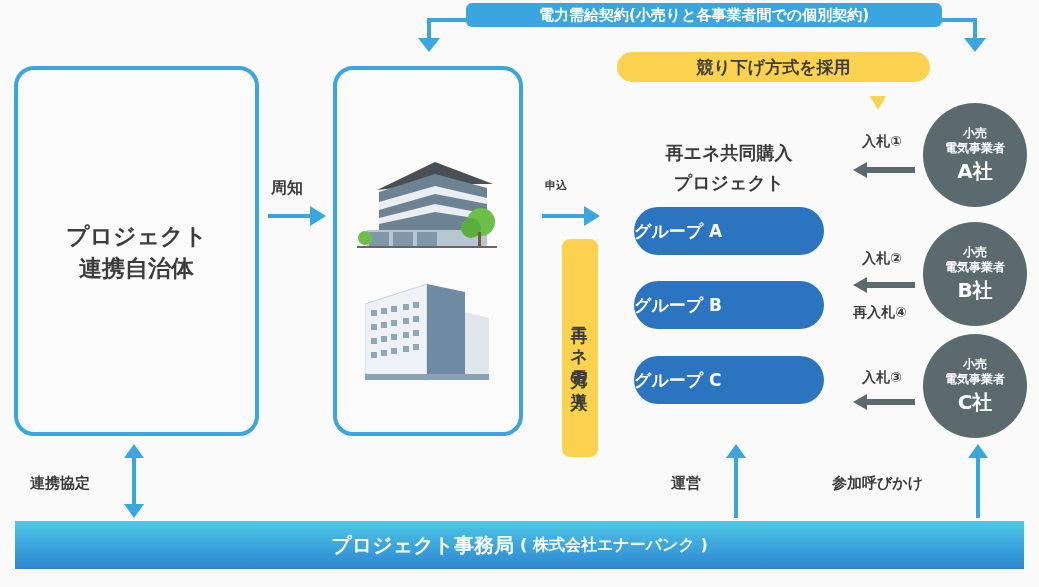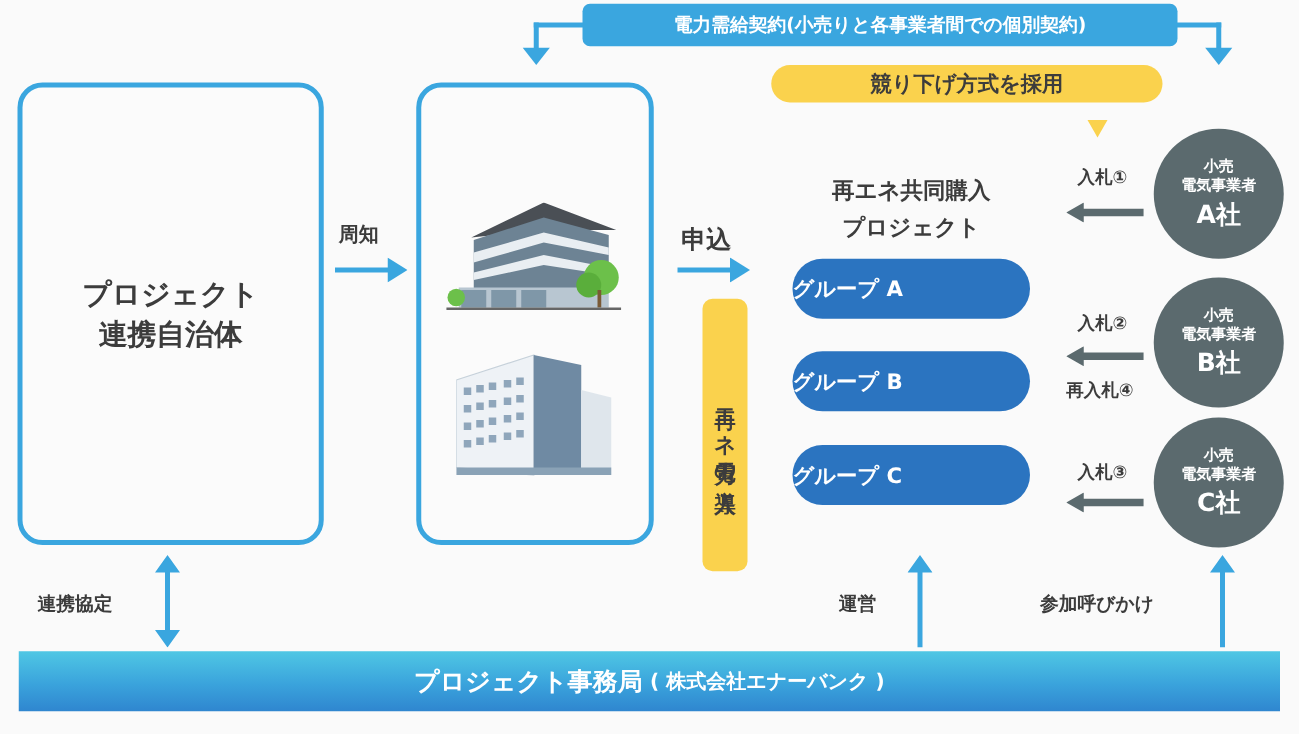--- a/index.html
+++ b/index.html
@@ -1,20 +1,20 @@
 <!DOCTYPE html>
 <html><head>
 <meta charset="utf-8">
 <style>
   html,body{margin:0;padding:0;}
   body{width:1039px;height:587px;background:#fafafa;position:relative;overflow:hidden;font-family:"DejaVu Sans","Liberation Sans",sans-serif;color:#3c3c3c;}
   .abs{position:absolute;}
   .box{position:absolute;border:4px solid #3aa6df;border-radius:20px;background:#fbfbfb;box-sizing:border-box;}
   .label{position:absolute;font-weight:bold;color:#3c3c3c;white-space:nowrap;}
-  .contract-bar{position:absolute;left:466px;top:3px;width:476px;height:34px;background:#3aa6df;border-radius:6px;color:#fff;font-size:15px;font-weight:bold;display:flex;align-items:center;justify-content:center;}
+  .contract-bar{position:absolute;left:466px;top:3px;width:476px;height:24px;background:#3aa6df;border-radius:6px;color:#fff;font-size:15px;font-weight:bold;display:flex;align-items:center;justify-content:center;}
   .line{position:absolute;background:#3aa6df;}
   .bubble{position:absolute;left:617px;top:52px;width:313px;height:30px;background:#fad24d;border-radius:23px;display:flex;align-items:center;justify-content:center;font-size:17px;font-weight:bold;color:#3c3c3c;}
   .bubble-tail{position:absolute;left:870px;top:96px;width:0;height:0;border-left:8px solid transparent;border-right:8px solid transparent;border-top:14px solid #fad24d;}
   .pill{position:absolute;left:634px;width:190px;height:48px;background:#2b74c0;border-radius:24px;color:#fff;font-size:17px;font-weight:bold;display:flex;align-items:center;justify-content:flex-start;}
   .circle{position:absolute;width:104px;height:104px;border-radius:52px;background:#5b6a6e;color:#fff;display:flex;flex-direction:column;align-items:center;justify-content:center;text-align:center;}
   .circle .small{font-size:12px;font-weight:bold;line-height:15px;}
   .circle .big{font-size:20px;font-weight:bold;margin-top:2px;}
   .yellow-tag{position:absolute;left:562px;top:239px;width:36px;height:218px;background:#fad24d;border-radius:8px;writing-mode:vertical-rl;text-orientation:upright;font-weight:bold;font-size:17px;display:flex;align-items:center;justify-content:center;color:#3c3c3c;letter-spacing:1px;}
   .footer{position:absolute;left:15px;top:521px;width:1009px;height:48px;background:linear-gradient(180deg,#4fc7e4 0%,#3aa3dc 55%,#2f86cf 100%);color:#fff;font-size:20px;font-weight:bold;display:flex;align-items:center;justify-content:center;}
   .footer .sub{font-size:16px;margin-left:6px;}
@@ -95,21 +95,21 @@
       <rect x="6" y="70" width="6" height="6"></rect>
         <rect x="16" y="68" width="6" height="6"></rect>
         <rect x="26" y="66" width="6" height="6"></rect>
         <rect x="38" y="64" width="6" height="6"></rect>
         <rect x="48" y="62" width="6" height="6"></rect>
     </g>
     <rect x="0" y="92" width="124" height="6" fill="#8aa2b6"></rect>
   </svg>
 </div>
 
-<div class="label" style="left:545px;top:178px;font-size:20px;">申込</div>
+<div class="label" style="left:545px;top:178px;font-size:11px;">申込</div>
 <div class="line" style="left:542px;top:214px;width:46px;height:4px;"></div>
 <svg class="abs" style="left:584px;top:206px;" width="16" height="20">
     <polygon points="0,0 16,10 0,20" fill="#3aa6df"></polygon>
   </svg>
 
 <div class="yellow-tag">再エネ電力の導入</div>
 
 <div class="abs" style="left:636px;top:138px;width:186px;text-align:center;font-size:18px;font-weight:bold;line-height:30px;color:#3c3c3c;">
   <div>再エネ共同購入</div>
   <div>プロジェクト</div>

